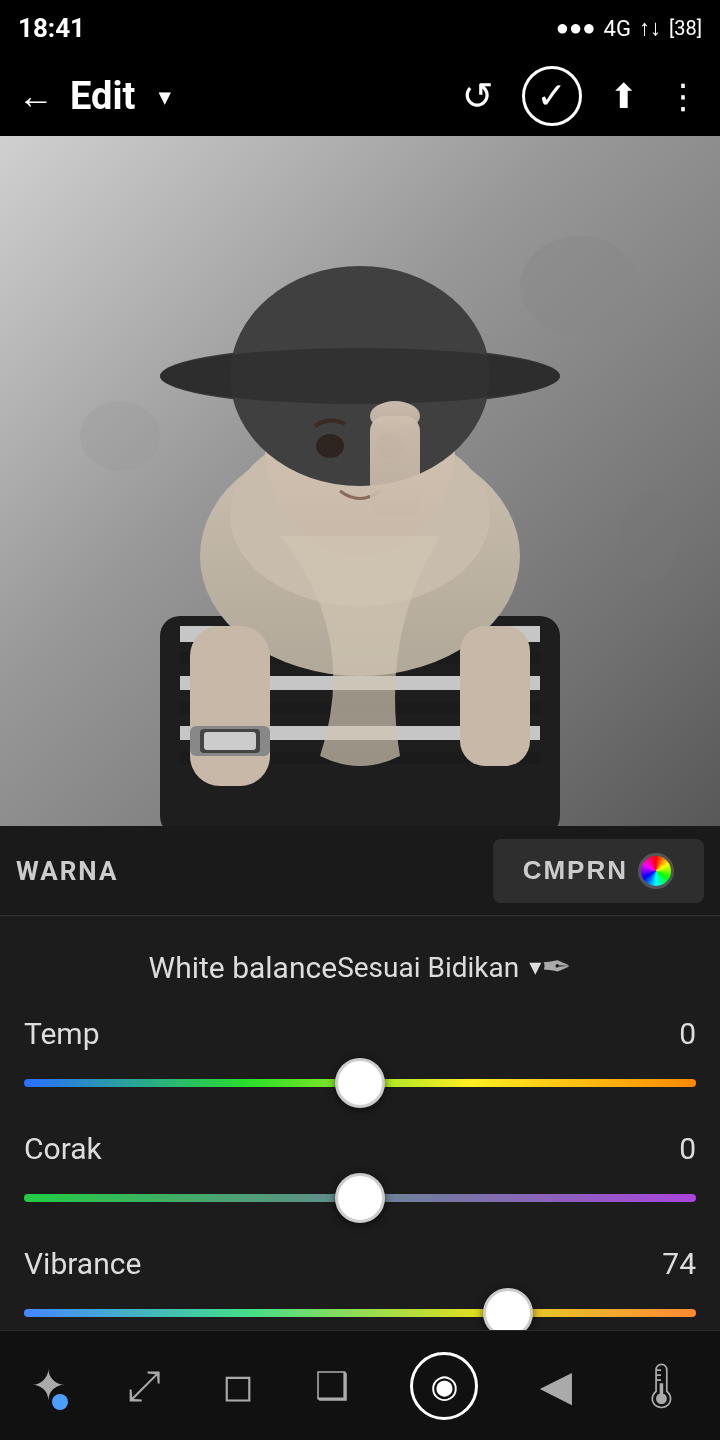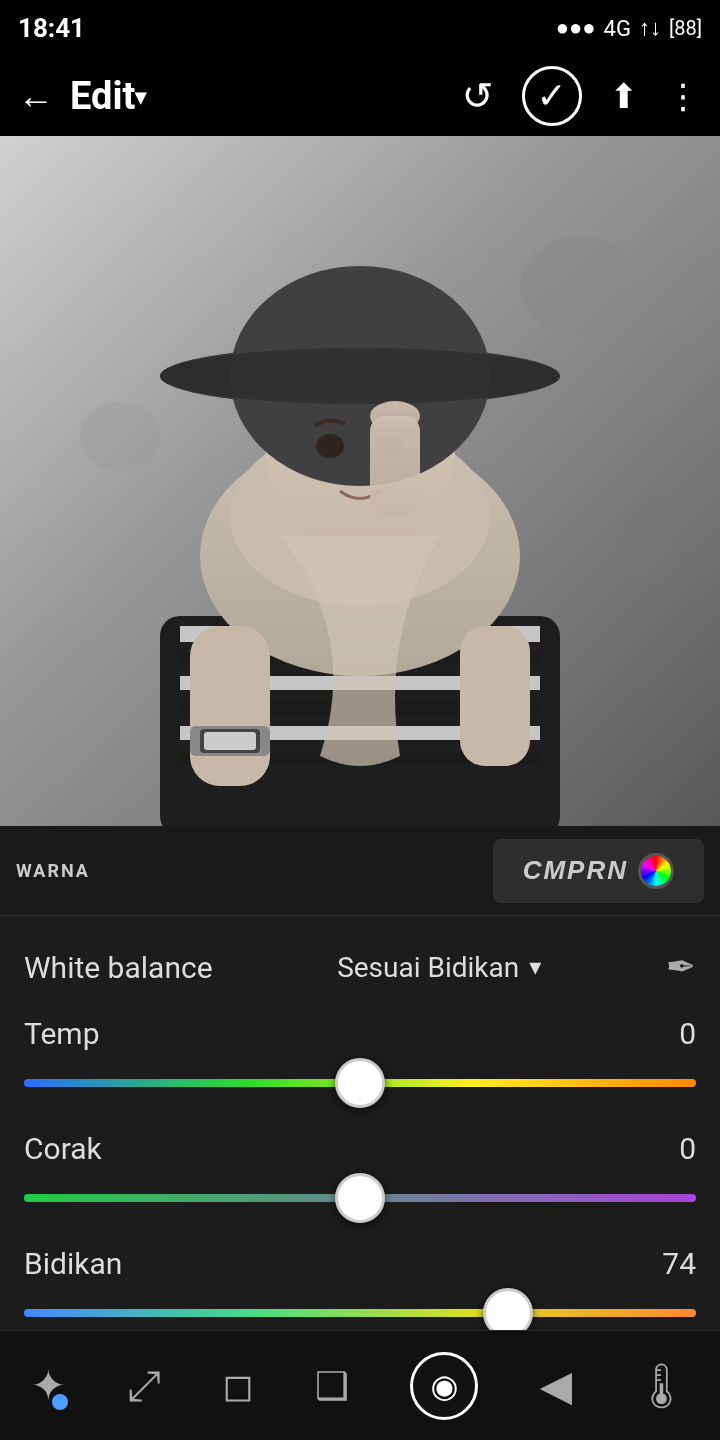--- a/index.html
+++ b/index.html
@@ -47,21 +47,21 @@
       background: #000;
     }
     .toolbar-left {
       display: flex;
       align-items: center;
       gap: 16px;
     }
     .toolbar-title {
       display: flex;
       align-items: center;
-      gap: 0;
+      gap: 24px;
       color: #fff;
       font-size: 38px;
       font-weight: bold;
     }
     .toolbar-right {
       display: flex;
       align-items: center;
       gap: 28px;
     }
     .icon-btn {
@@ -103,65 +103,63 @@
     .panel-tabs {
       display: flex;
       align-items: center;
       background: #1a1a1a;
       padding: 0 16px;
       height: 90px;
       border-bottom: 1px solid #333;
     }
     .tab-label {
       color: #ccc;
-      font-size: 18px;
+      font-size: 26px;
       font-weight: bold;
       letter-spacing: 2px;
       flex: 1;
     }
     .tab-btn {
       background: #2e2e2e;
       color: #ccc;
       border: none;
       border-radius: 8px;
       padding: 14px 30px;
       font-size: 26px;
       font-weight: bold;
       letter-spacing: 2px;
       cursor: pointer;
       margin-left: 14px;
     }
     .tab-btn.cmprn {
       display: flex;
       align-items: center;
       gap: 10px;
-      font-style: italic;
     }
     .color-wheel {
       width: 36px;
       height: 36px;
       border-radius: 50%;
       background: conic-gradient(red, yellow, lime, cyan, blue, magenta, red);
       border: 3px solid #555;
     }
 
     
     .edit-panel {
       background: #1c1c1c;
       padding: 30px 24px 20px 24px;
       flex: 1;
     }
 
     
     .wb-row {
       display: flex;
       align-items: center;
-      justify-content: space-between;
+      justify-content: center;
       margin-bottom: 28px;
-      gap: 34px;
     }
     .wb-label {
       color: #ddd;
       font-size: 30px;
     }
     .wb-center {
       display: flex;
       align-items: center;
       gap: 10px;
     }
@@ -283,21 +281,21 @@
 </head>
 <body>
 
 <div class="status-bar">
   <span>18:41</span>
   <div class="status-right">
     <span>●●●</span>
     <span>4G</span>
     <span>↑↓</span>
     <span class="battery-icon">
-      [<span>88</span>]
+      [<span>38</span>]
     </span>
   </div>
 </div>
 
 <div class="toolbar">
   <div class="toolbar-left">
     <span class="icon-btn">←</span>
     <div class="toolbar-title">
       <span>Edit</span>
       <span class="chevron-down">▾</span>
@@ -417,21 +415,21 @@
       <span class="slider-value">0</span>
     </div>
     <div class="slider-track-container">
       <div class="slider-track corak" style="width:100%;"></div>
       <div class="slider-thumb" style="left:50%;"></div>
     </div>
   </div>
 
   <div class="slider-row">
     <div class="slider-header">
-      <span class="slider-name">Bidikan</span>
+      <span class="slider-name">Vibrance</span>
       <span class="slider-value">74</span>
     </div>
     <div class="slider-track-container">
       <div class="slider-track vibrance" style="width:100%;"></div>
       <div class="slider-thumb" style="left:72%;"></div>
     </div>
   </div>
 
 </div>
 

